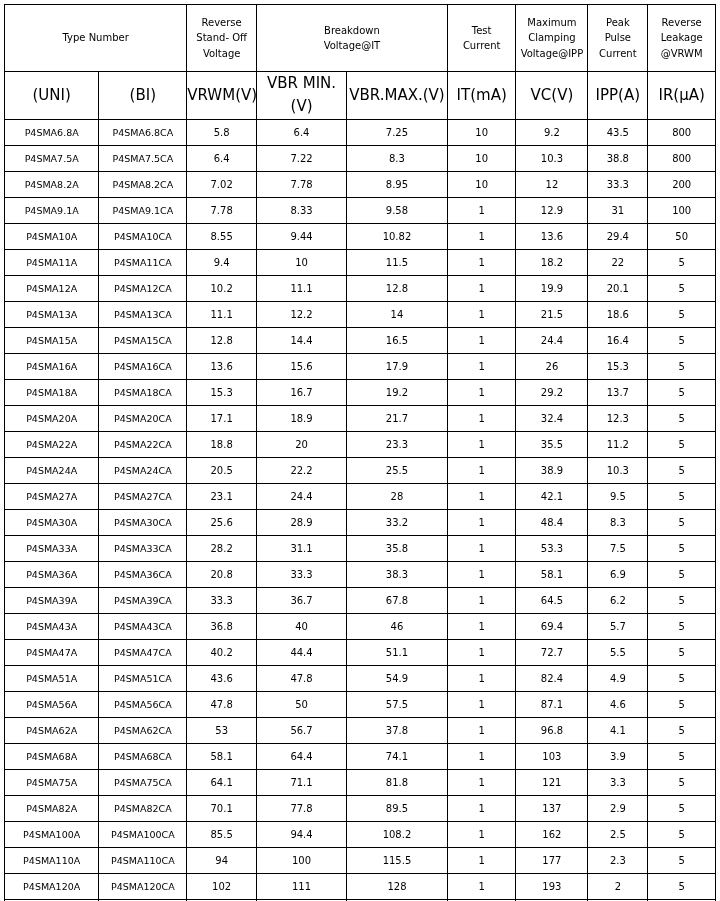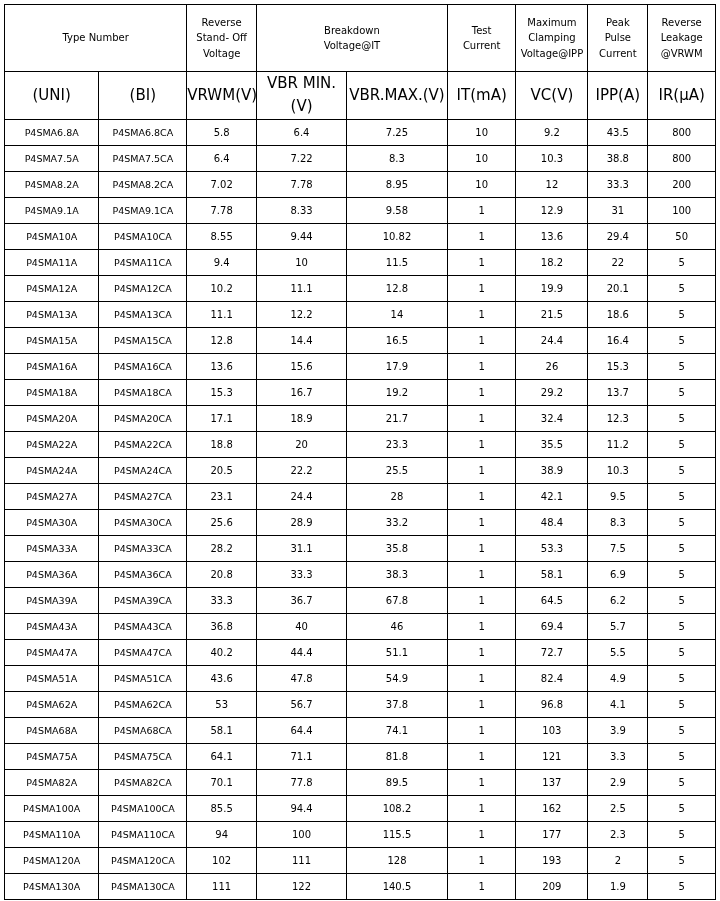--- a/index.html
+++ b/index.html
@@ -366,20 +366,31 @@
           <td class="part">P4SMA51CA</td>
           <td>43.6</td>
           <td>47.8</td>
           <td>54.9</td>
           <td>1</td>
           <td>82.4</td>
           <td>4.9</td>
           <td>5</td>
         </tr>
         <tr>
+          <td class="part">P4SMA56A</td>
+          <td class="part">P4SMA56CA</td>
+          <td>47.8</td>
+          <td>50</td>
+          <td>57.5</td>
+          <td>1</td>
+          <td>87.1</td>
+          <td>4.6</td>
+          <td>5</td>
+        </tr>
+        <tr>
           <td class="part">P4SMA62A</td>
           <td class="part">P4SMA62CA</td>
           <td>53</td>
           <td>56.7</td>
           <td>37.8</td>
           <td>1</td>
           <td>96.8</td>
           <td>4.1</td>
           <td>5</td>
         </tr>

